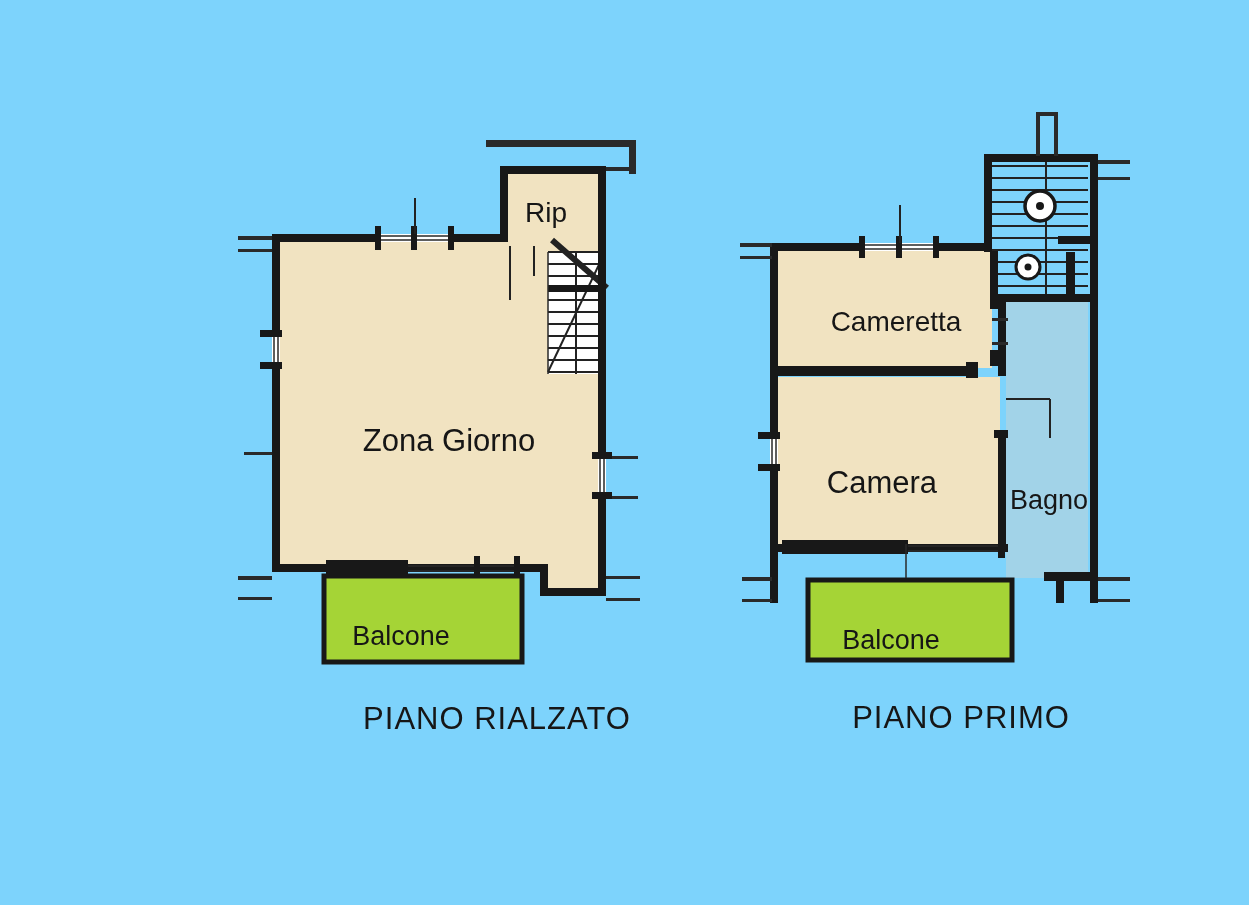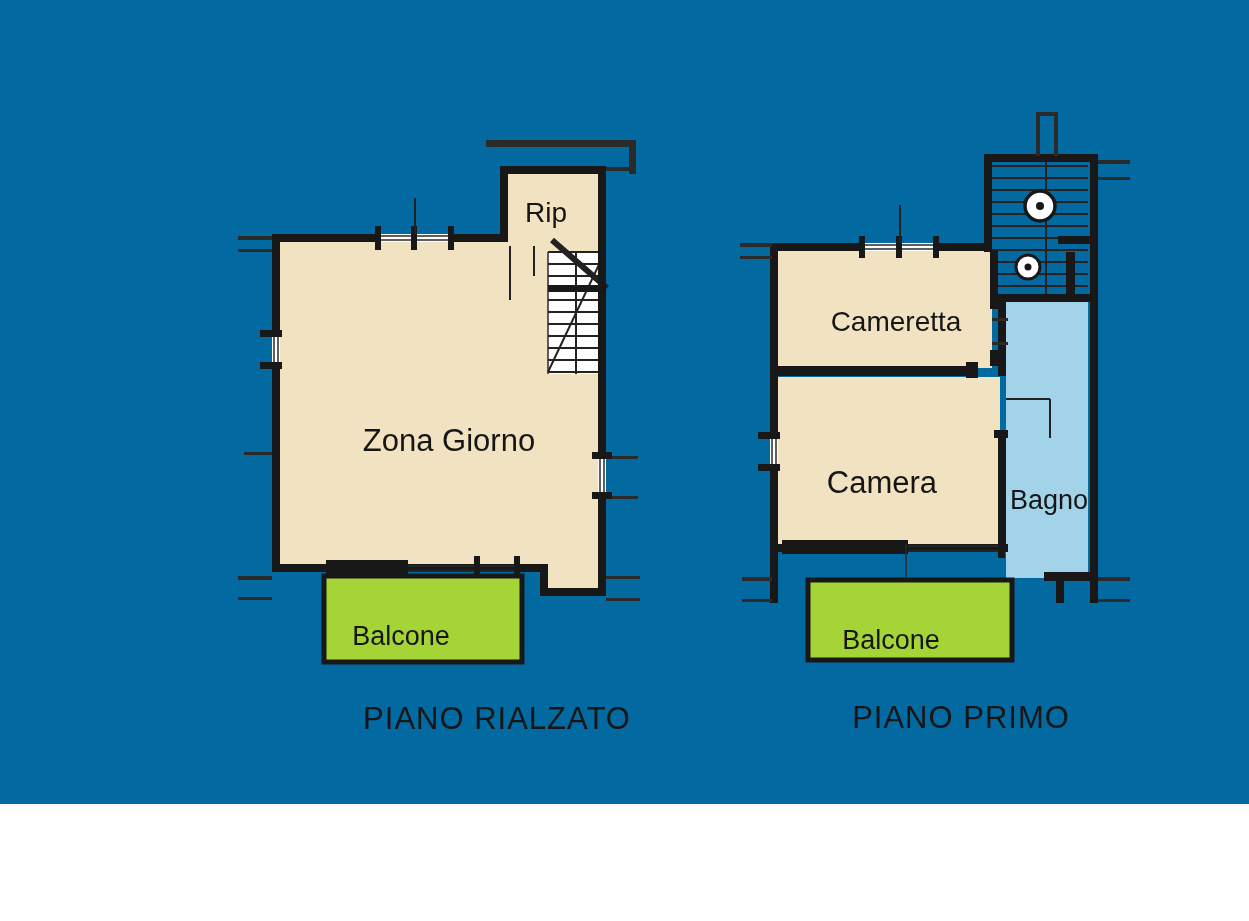--- a/index.html
+++ b/index.html
@@ -1,19 +1,19 @@
 <!DOCTYPE html>
 <html><head>
 <meta charset="utf-8">
 <style>
   html,body{margin:0;padding:0;background:#ffffff;}
   .canvas{
     position:relative;
-    width:1249px;height:804px;
-    background:#0369a1;
+    width:1249px;height:905px;
+    background:#7dd3fc;
     font-family:"Liberation Sans",sans-serif;
     overflow:hidden;
   }
   svg{position:absolute;left:0;top:0;}
   .wall{fill:#181818;}
   .stub{fill:#2a2a2a;}
   .ln{stroke:#222222;fill:none;}
   .thin{stroke:#2a2a2a;stroke-width:1.5;fill:none;}
   .white{fill:#ffffff;}
   text{fill:#161616;}

